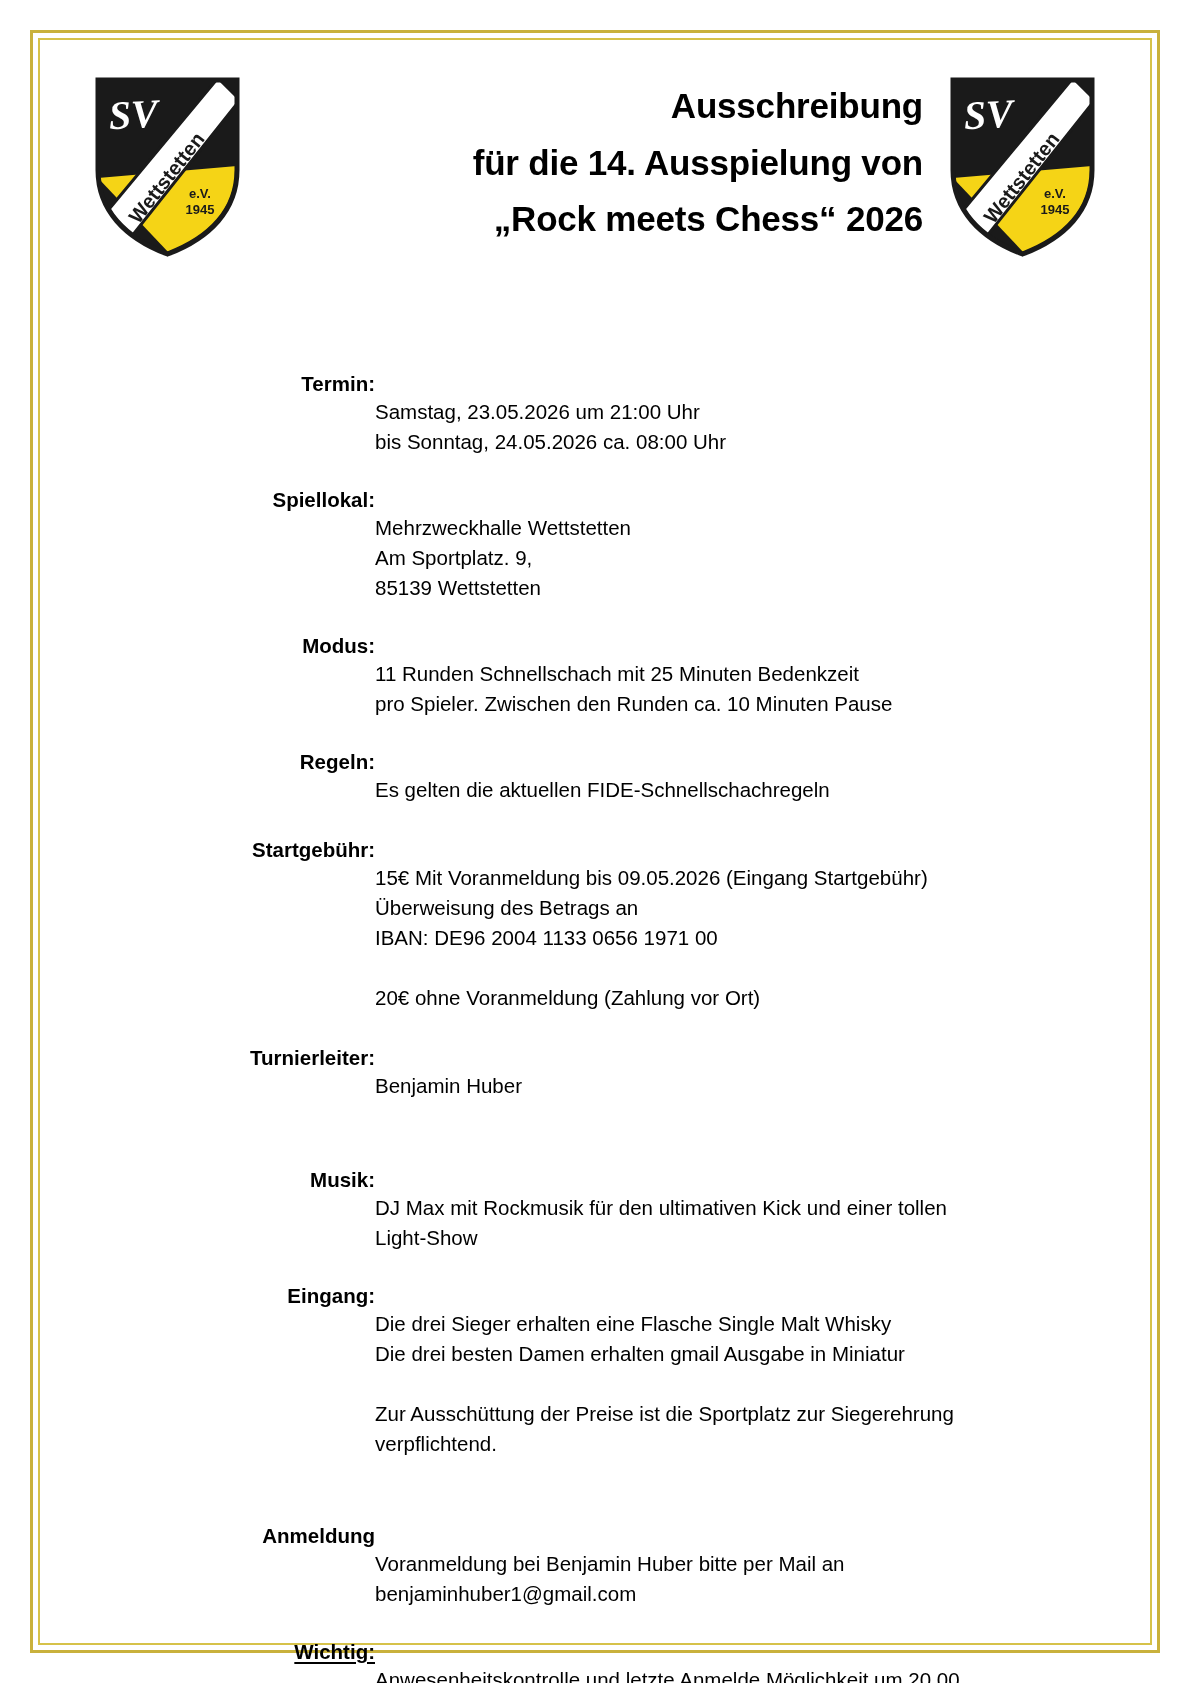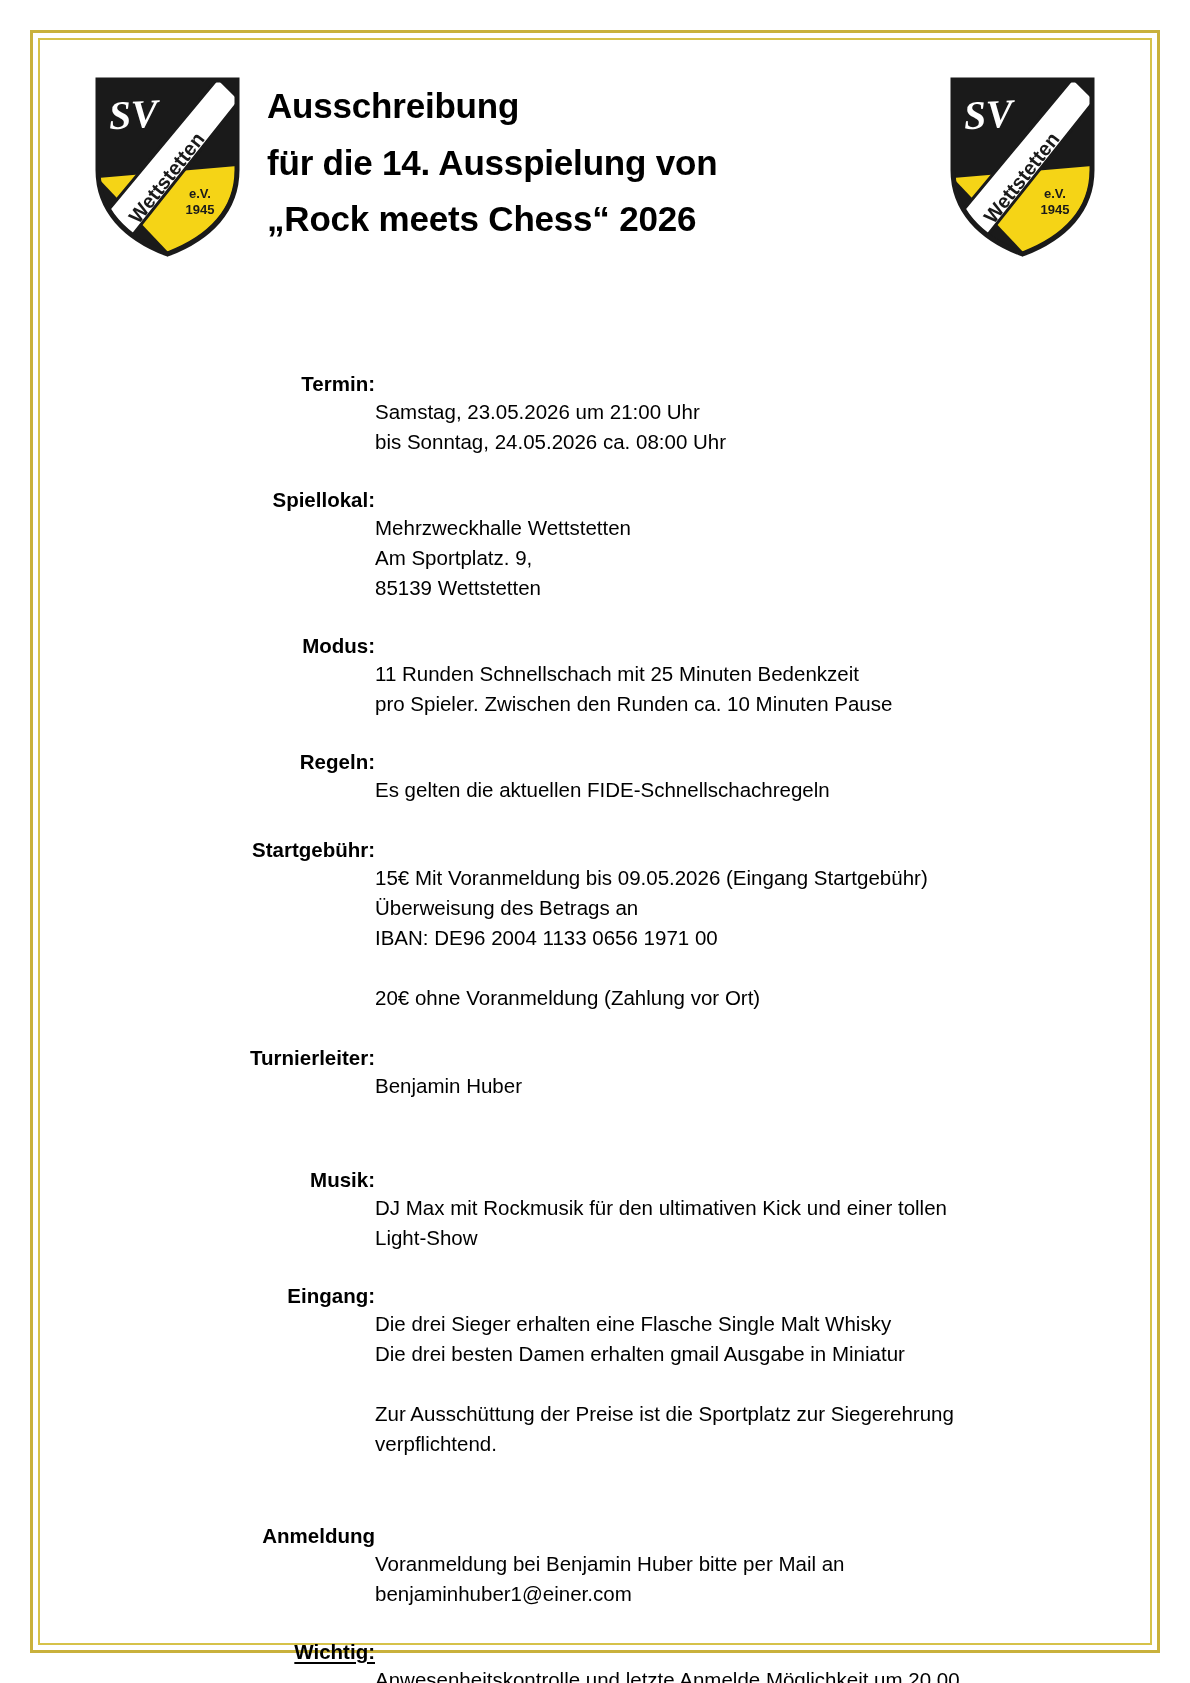--- a/index.html
+++ b/index.html
@@ -63,24 +63,24 @@
     position: absolute;
     top: 18px;
     width: 155px;
     height: 190px;
   }
   .crest.left  { left: 38px; }
   .crest.right { right: 38px; }
 
   .title-block {
     position: absolute;
-    left: 215px;
+    left: 229px;
     right: 215px;
     top: 26px;
-    text-align: left;
+    text-align: right;
   }
   .title-line {
     font-weight: bold;
     font-size: 35px;
     line-height: 1.62;
     letter-spacing: -0.2px;
     white-space: nowrap;
   }
 
   
@@ -260,21 +260,21 @@
           <span class="ln">Zur Ausschüttung der Preise ist die Sportplatz zur Siegerehrung</span>
           <span class="ln">verpflichtend.</span>
         </div>
       </div>
       <div class="sp-lg"></div>
 
       <div class="row">
         <div class="row-label">Anmeldung</div>
         <div class="row-value">
           <span class="ln">Voranmeldung bei Benjamin Huber bitte per Mail an</span>
-          <span class="ln">benjaminhuber1@einer.com</span>
+          <span class="ln">benjaminhuber1@gmail.com</span>
         </div>
       </div>
       <div class="sp-sm"></div>
 
       <div class="row">
         <div class="row-label underlined">Wichtig:</div>
         <div class="row-value">
           <span class="ln">Anwesenheitskontrolle und letzte Anmelde Möglichkeit um 20.00</span>
           <span class="ln">Uhr.</span>
         </div>

